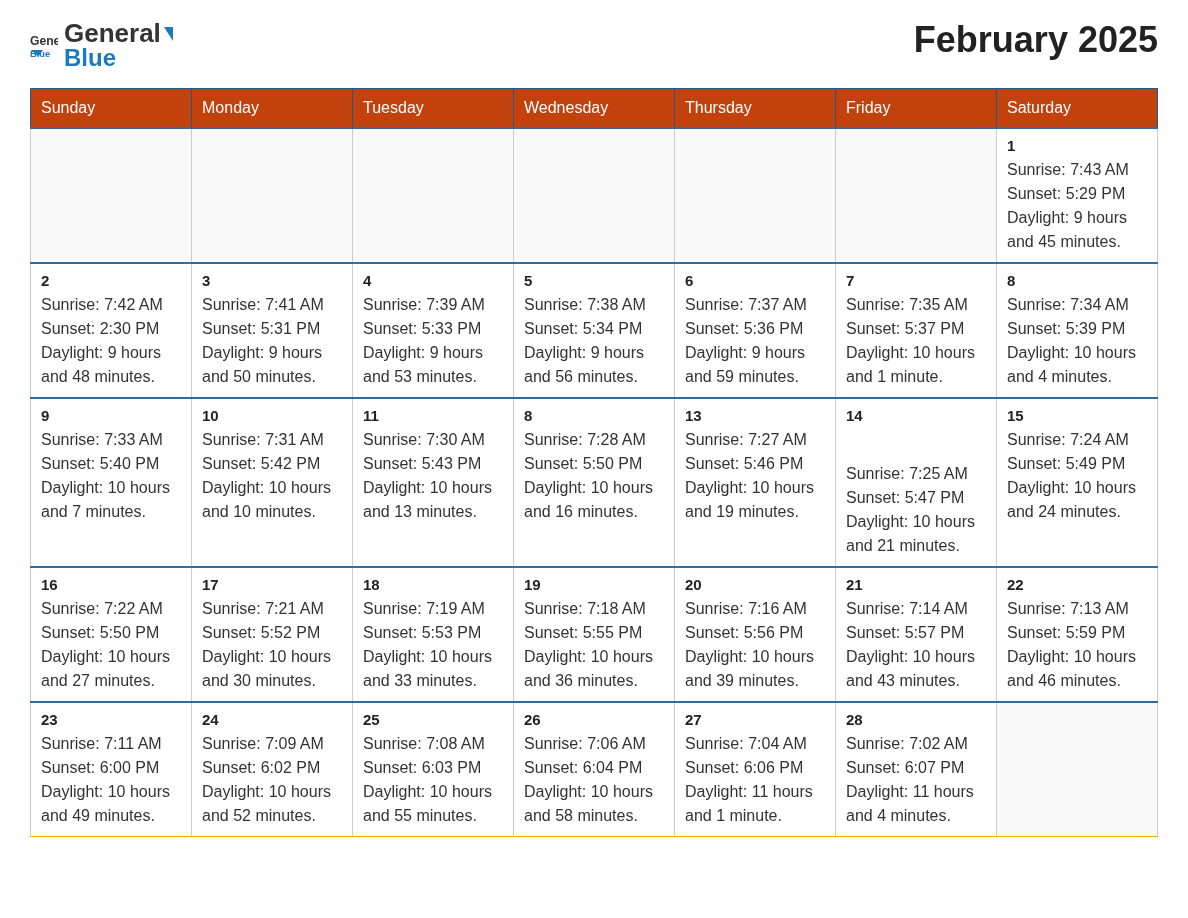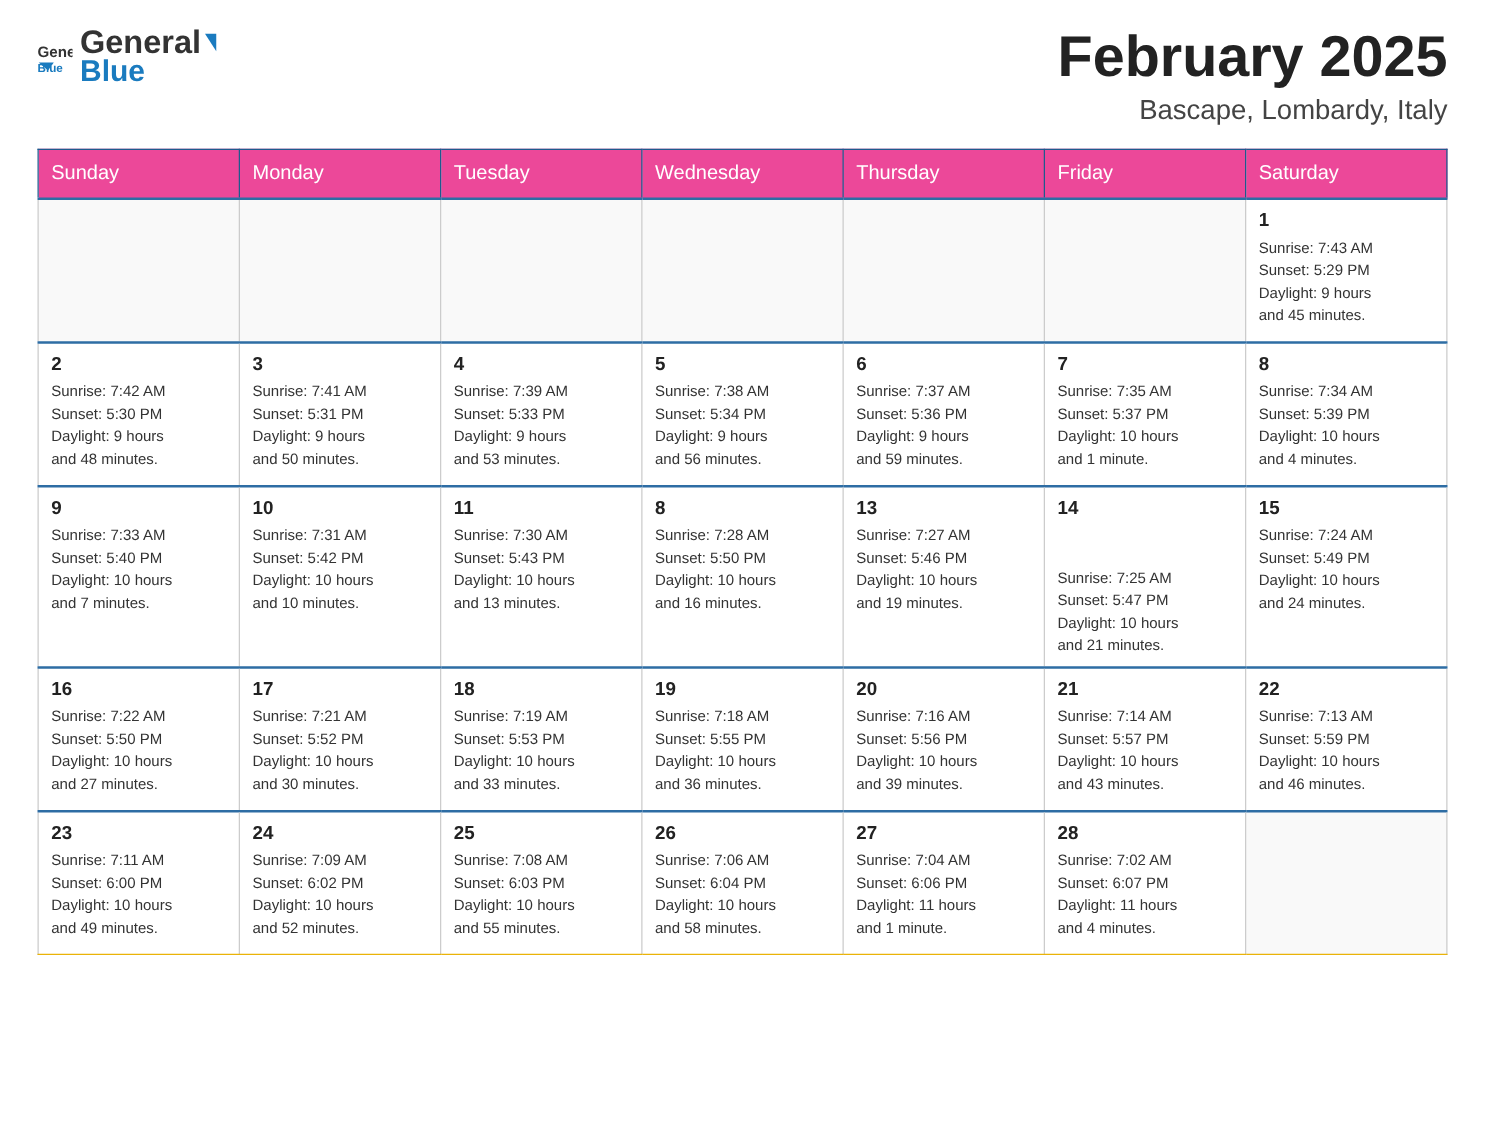--- a/index.html
+++ b/index.html
@@ -22,37 +22,37 @@
       gap: 6px;
     }
     .logo-icon {
       width: 28px;
       height: 28px;
     }
     .title-section {
       text-align: right;
     }
     .month-title {
-      font-size: 46px;
+      font-size: 36px;
       font-weight: bold;
       color: #222;
       line-height: 1.1;
     }
     .subtitle {
       font-size: 22px;
       color: #444;
       margin-top: 4px;
     }
     .calendar {
       width: 100%;
       border-collapse: collapse;
       border: 1px solid #999;
     }
     .calendar th {
-      background-color: #ec4899;
+      background-color: #c2410c;
       color: #fff;
       font-size: 16px;
       font-weight: normal;
       padding: 10px 10px;
       text-align: left;
       border: 1px solid #1e5a8e;
     }
     .calendar td {
       width: 14.28%;
       vertical-align: top;
@@ -70,21 +70,21 @@
       border-top: 2px solid #2e6da4;
     }
     .day-number {
       font-size: 15px;
       font-weight: bold;
       color: #222;
       display: block;
       margin-bottom: 4px;
     }
     .day-info {
-      font-size: 12px;
+      font-size: 16px;
       color: #333;
       line-height: 1.5;
     }
     .empty-cell {
       background: #f9f9f9;
     }
     .last-row td {
       border-bottom: 1px solid #eab308;
     }
   </style>
@@ -98,21 +98,20 @@
       <polygon points="2,38 28,38 18,52" fill="#1a7bbf"></polygon>
       <text x="0" y="54" font-family="Arial" font-weight="bold" font-size="20" fill="#1a7bbf">Blue</text>
     </svg>
     <div>
       <div style="font-size:26px;font-weight:bold;color:#333;line-height:1.0;">General<span style="display: inline-block; width: 0px; height: 0px; border-left: 9px solid transparent; border-right: 0px solid transparent; border-top: 14px solid rgb(26, 123, 191); vertical-align: middle; margin-left: 3px; margin-bottom: 3px;"></span></div>
       <div style="font-size:24px;font-weight:bold;color:#1a7bbf;line-height:1.0;">Blue</div>
     </div>
   </div>
   <div class="title-section">
     <div class="month-title">February 2025</div>
-    <div class="subtitle">Bascape, Lombardy, Italy</div>
   </div>
 </div>
 
 <table class="calendar">
   <thead>
     <tr>
     <th>Sunday</th>
         <th>Monday</th>
         <th>Tuesday</th>
         <th>Wednesday</th>
@@ -134,21 +133,21 @@
           <div class="day-info" style="white-space: pre-line;">Sunrise: 7:43 AM
 Sunset: 5:29 PM
 Daylight: 9 hours
 and 45 minutes.</div>
         </td>
       </tr>
       <tr>
         <td>
           <span class="day-number">2</span>
           <div class="day-info" style="white-space: pre-line;">Sunrise: 7:42 AM
-Sunset: 5:30 PM
+Sunset: 2:30 PM
 Daylight: 9 hours
 and 48 minutes.</div>
         </td>
         <td>
           <span class="day-number">3</span>
           <div class="day-info" style="white-space: pre-line;">Sunrise: 7:41 AM
 Sunset: 5:31 PM
 Daylight: 9 hours
 and 50 minutes.</div>
         </td>

